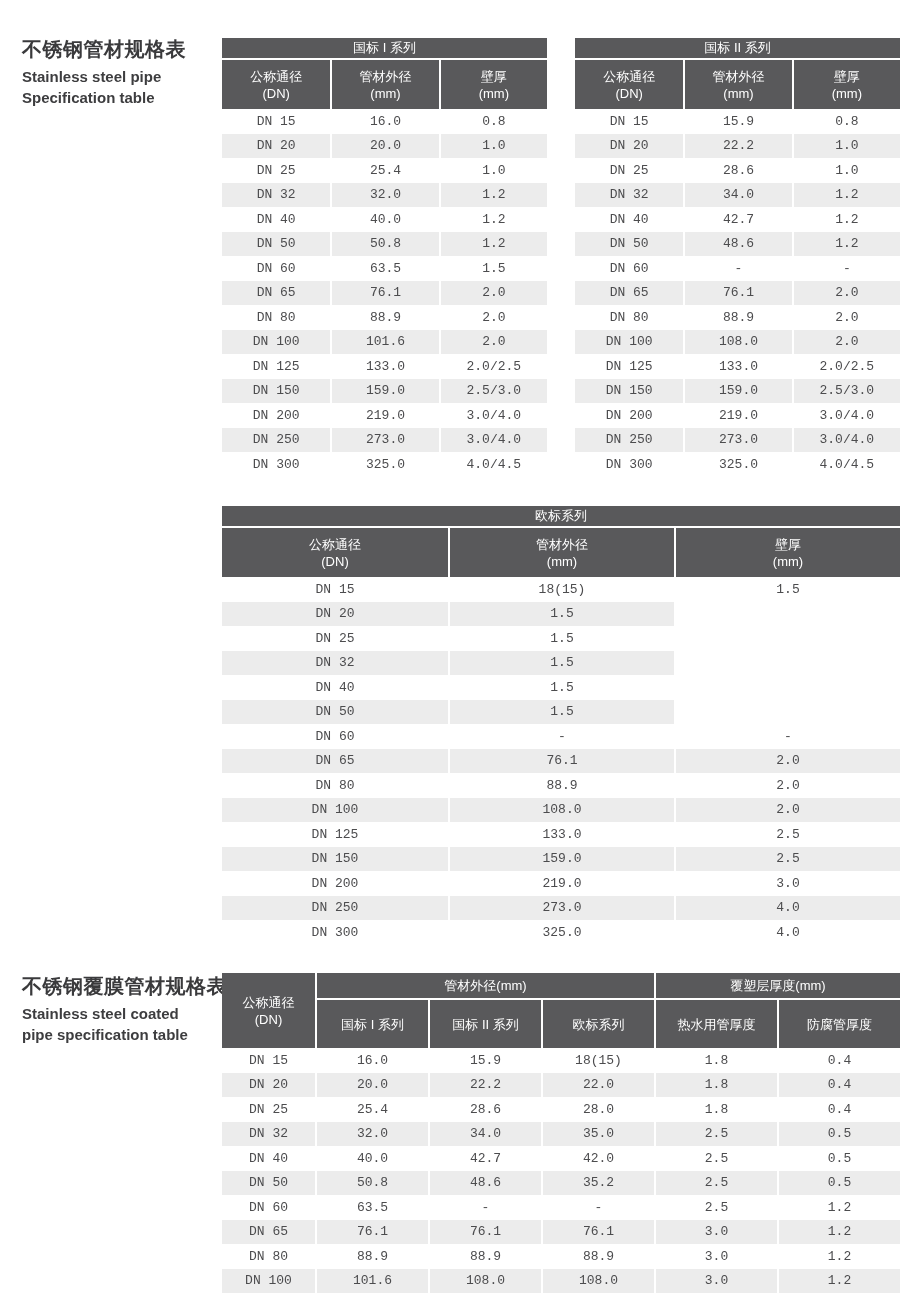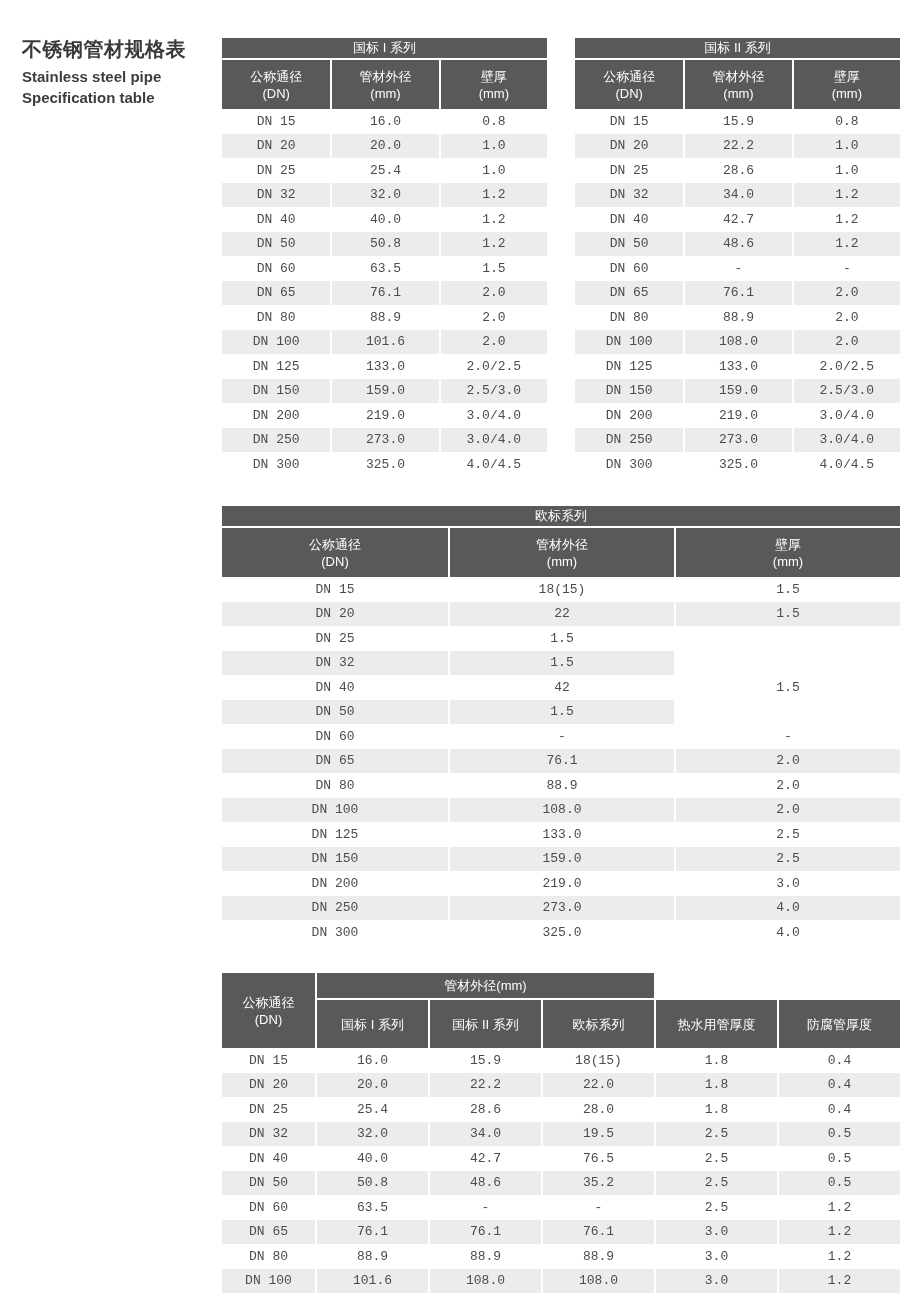--- a/index.html
+++ b/index.html
@@ -292,34 +292,32 @@
         </div>
       </div>
       <div class="tbl-body">
         <div class="trow" style="grid-template-columns: repeat(3, 1fr);">
           <div class="tcell">DN 15</div>
           <div class="tcell">18(15)</div>
           <div class="tcell">1.5</div>
         </div>
         <div class="trow stripe" style="grid-template-columns: repeat(3, 1fr);">
           <div class="tcell">DN 20</div>
-          <div class="tcell">22</div>
           <div class="tcell">1.5</div>
         </div>
         <div class="trow" style="grid-template-columns: repeat(3, 1fr);">
           <div class="tcell">DN 25</div>
           <div class="tcell">1.5</div>
         </div>
         <div class="trow stripe" style="grid-template-columns: repeat(3, 1fr);">
           <div class="tcell">DN 32</div>
           <div class="tcell">1.5</div>
         </div>
         <div class="trow" style="grid-template-columns: repeat(3, 1fr);">
           <div class="tcell">DN 40</div>
-          <div class="tcell">42</div>
           <div class="tcell">1.5</div>
         </div>
         <div class="trow stripe" style="grid-template-columns: repeat(3, 1fr);">
           <div class="tcell">DN 50</div>
           <div class="tcell">1.5</div>
         </div>
         <div class="trow" style="grid-template-columns: repeat(3, 1fr);">
           <div class="tcell">DN 60</div>
           <div class="tcell">-</div>
           <div class="tcell">-</div>
@@ -360,28 +358,34 @@
           <div class="tcell">4.0</div>
         </div>
         <div class="trow" style="grid-template-columns: repeat(3, 1fr);">
           <div class="tcell">DN 300</div>
           <div class="tcell">325.0</div>
           <div class="tcell">4.0</div>
         </div>
       </div>
     </div>
 
+  <div class="side-title" style="top:973px;">
+    <h2>不锈钢覆膜管材规格表</h2>
+    <p>Stainless steel coated</p>
+    <p>pipe specification table</p>
+  </div>
 
   <div class="spec-table" style="left:222px; top:973px; width:678px;">
       <div class="coated-head">
         <div class="hcell no-left" style="grid-area: 1 / 1 / 3;">
           <div>公称通径</div>
           <div>(DN)</div>
         </div>
         <div class="hcell group-cell" style="grid-area: 1 / 2 / auto / 5;">管材外径(mm)</div>
+        <div class="hcell group-cell" style="grid-area: 1 / 5 / auto / 7;">覆塑层厚度(mm)</div>
         <div class="hcell" style="grid-area: 2 / 2;">国标 I 系列</div>
         <div class="hcell" style="grid-area: 2 / 3;">国标 II 系列</div>
         <div class="hcell" style="grid-area: 2 / 4;">欧标系列</div>
         <div class="hcell" style="grid-area: 2 / 5; text-align: right;">热水用管厚度</div>
         <div class="hcell" style="grid-area: 2 / 6;">防腐管厚度</div>
       </div>
       <div class="coated-body">
         <div class="trow">
           <div class="tcell">DN 15</div>
           <div class="tcell">16.0</div>
@@ -403,29 +407,29 @@
           <div class="tcell">25.4</div>
           <div class="tcell">28.6</div>
           <div class="tcell">28.0</div>
           <div class="tcell">1.8</div>
           <div class="tcell">0.4</div>
         </div>
         <div class="trow stripe">
           <div class="tcell">DN 32</div>
           <div class="tcell">32.0</div>
           <div class="tcell">34.0</div>
-          <div class="tcell">19.5</div>
+          <div class="tcell">35.0</div>
           <div class="tcell">2.5</div>
           <div class="tcell">0.5</div>
         </div>
         <div class="trow">
           <div class="tcell">DN 40</div>
           <div class="tcell">40.0</div>
           <div class="tcell">42.7</div>
-          <div class="tcell">76.5</div>
+          <div class="tcell">42.0</div>
           <div class="tcell">2.5</div>
           <div class="tcell">0.5</div>
         </div>
         <div class="trow stripe">
           <div class="tcell">DN 50</div>
           <div class="tcell">50.8</div>
           <div class="tcell">48.6</div>
           <div class="tcell">35.2</div>
           <div class="tcell">2.5</div>
           <div class="tcell">0.5</div>

